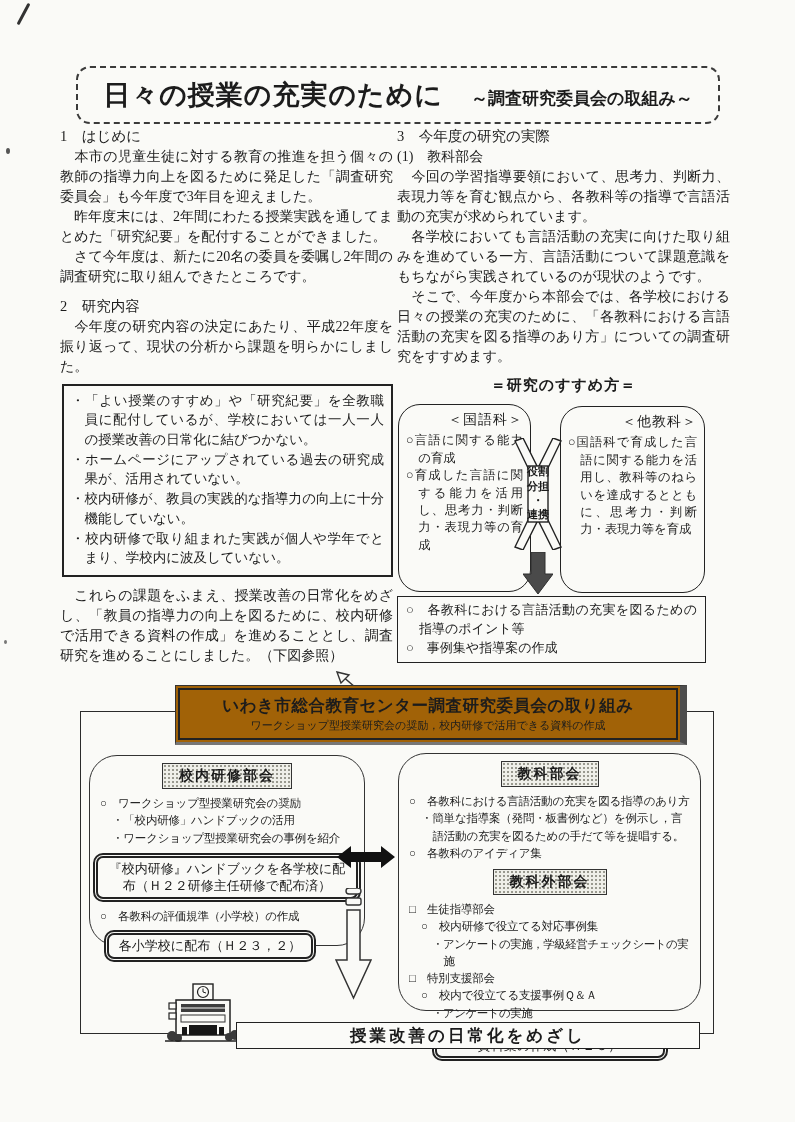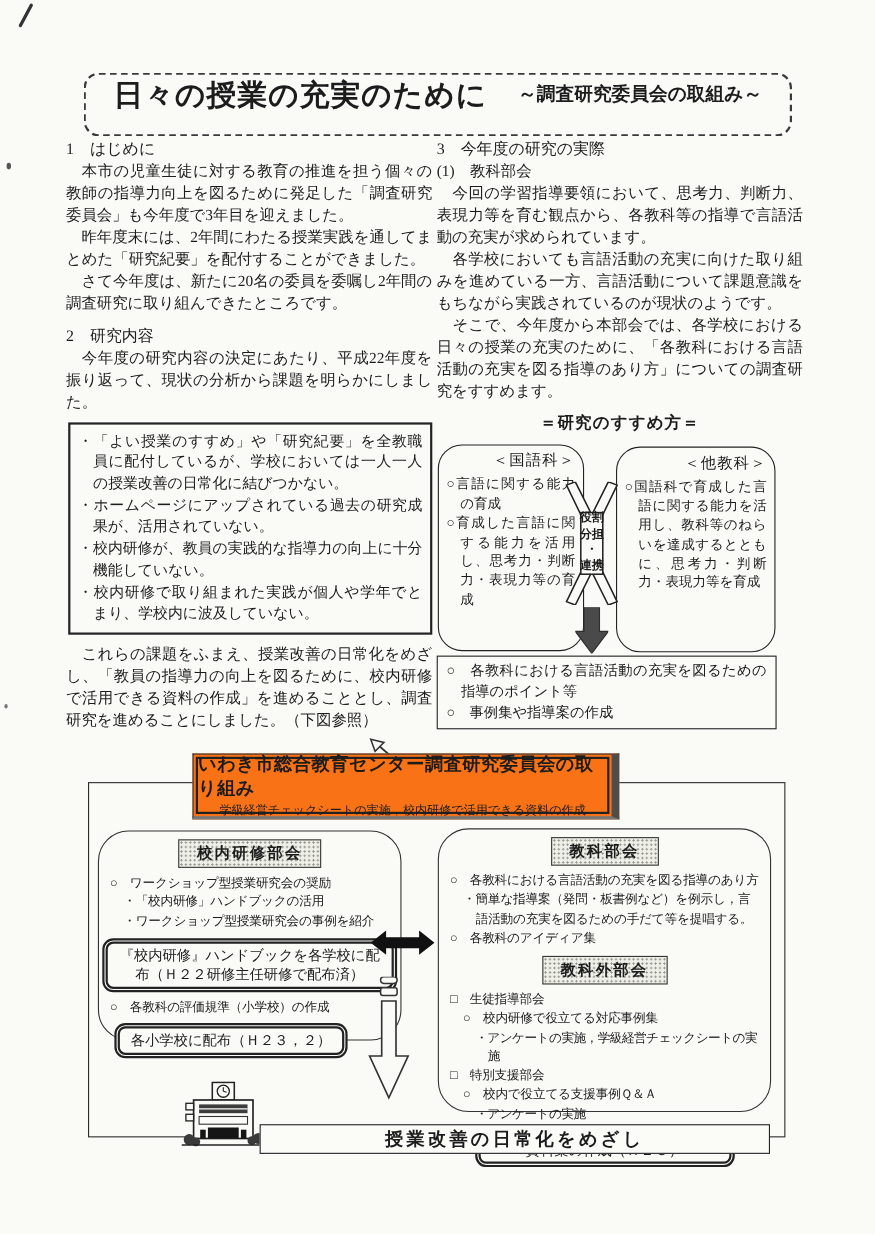--- a/index.html
+++ b/index.html
@@ -10,21 +10,21 @@
   }
   
   .speck-diag{position:absolute;left:22px;top:2px;width:3px;height:24px;background:#333;transform:rotate(28deg);border-radius:2px;}
   .speck-dot{position:absolute;left:6px;top:148px;width:4px;height:6px;background:#555;border-radius:50%;}
   .speck-dot2{position:absolute;left:4px;top:640px;width:3px;height:4px;background:#777;border-radius:50%;}
 
   
   .title-box{
     position:absolute;left:76px;top:66px;width:640px;height:54px;
     border:2.4px dashed #3a3a3a;border-radius:14px;
-    display:flex;align-items:flex-start;justify-content:center;gap:28px;
+    display:flex;align-items:center;justify-content:center;gap:28px;
     background:#fafaf7;
     font-family:"Liberation Sans","DejaVu Sans",sans-serif;
   }
   .title-main{font-size:27px;font-weight:bold;letter-spacing:1px;}
   .title-sub{font-size:17px;font-weight:bold;padding-top:6px;}
 
   
   .col{position:absolute;top:126px;width:333px;font-size:14px;line-height:1.43;text-align:justify;}
   .col-left{left:60px;}
   .col-right{left:397px;}
@@ -59,22 +59,22 @@
     position:absolute;left:0;top:194px;width:291px;
     border:1.6px solid #222;padding:4px 8px;font-size:13px;line-height:1.45;background:#fafaf7;
   }
 
   
   .flowchart{
     position:absolute;left:80px;top:711px;width:632px;height:321px;
     border:1.6px solid #2b2b2b;background:#fafaf7;
   }
   .plaque{
-    position:absolute;left:94px;top:-27px;width:388px;height:60px;
-    background:#f97316;border:1px solid #333;
+    position:absolute;left:94px;top:-27px;width:512px;height:60px;
+    background:#a16207;border:1px solid #333;
     border-right:7px solid #4d4d4d;border-bottom:3px solid #777;
     padding:2px;box-sizing:border-box;
   }
   .plaque-inner{
     border:2px solid #222;height:100%;box-sizing:border-box;
     display:flex;flex-direction:column;align-items:center;justify-content:center;
     font-family:"Liberation Sans","DejaVu Sans",sans-serif;
   }
   .plaque-title{font-size:16.5px;font-weight:bold;letter-spacing:0.5px;}
   .plaque-sub{font-size:11px;margin-top:1px;}
@@ -194,21 +194,21 @@
 <div class="flowchart">
 
   <svg class="pointer-arrow" viewBox="0 0 30 26">
     <line x1="28" y1="24" x2="6" y2="5" stroke="#333" stroke-width="1.6"></line>
     <polygon points="2,2 14,5 6,13" fill="#fafaf7" stroke="#333" stroke-width="1.4"></polygon>
   </svg>
 
   <div class="plaque">
     <div class="plaque-inner">
       <div class="plaque-title">いわき市総合教育センター調査研究委員会の取り組み</div>
-      <div class="plaque-sub">学級経営チェックシートの実施，校内研修で活用できる資料の作成</div>
+      <div class="plaque-sub">ワークショップ型授業研究会の奨励，校内研修で活用できる資料の作成</div>
     </div>
   </div>
 
   <div class="fc-round fc-kounai">
     <div class="chip">校内研修部会</div>
     <div class="fc-items">
       <div class="hang2">○　ワークショップ型授業研究会の奨励</div>
       <div class="hang ind1">・「校内研修」ハンドブックの活用</div>
       <div class="hang ind1">・ワークショップ型授業研究会の事例を紹介</div>
     </div>

